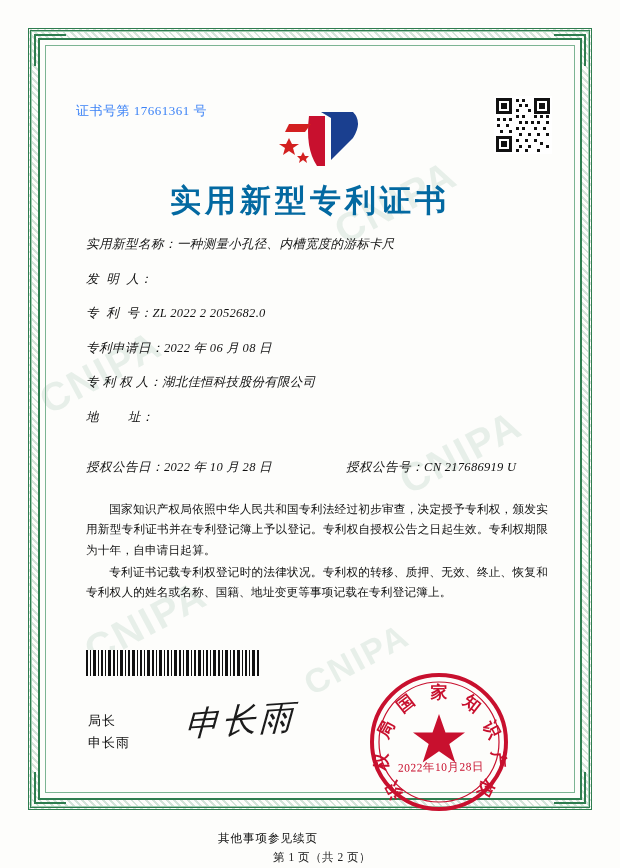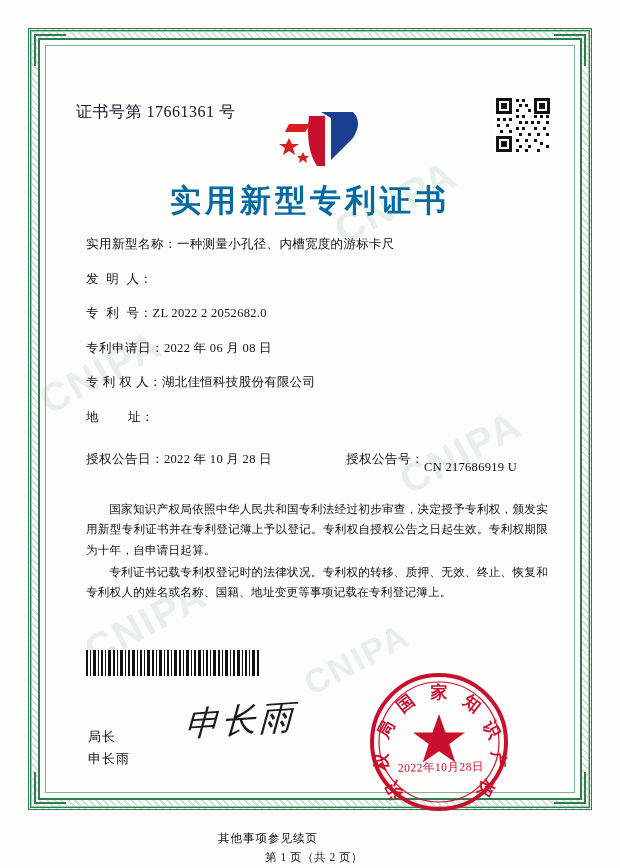--- a/index.html
+++ b/index.html
@@ -83,23 +83,23 @@
   
   .content {
     position: absolute;
     left: 60px; top: 60px;
     width: 500px;
   }
 
   .cert-no {
     position: absolute;
     left: 16px; top: 42px;
-    font-size: 16px;
+    font-size: 13px;
     letter-spacing: 0.5px;
-    color: #0f172a;
+    color: #3b82f6;
   }
 
   
   .logo {
     position: absolute;
     left: 215px; top: 48px;
     width: 90px; height: 62px;
   }
 
   
@@ -125,22 +125,23 @@
   .fields {
     position: absolute;
     left: 26px; top: 178px;
     width: 460px;
     font-size: 12.5px;
     line-height: 1;
     color: #111;
   }
   .row {
     display: flex;
-    align-items: center;
+    align-items: flex-end;
     margin-bottom: 22px;
+    font-style: italic;
   }
   .row .lbl {
     flex: 0 0 auto;
     white-space: pre;
     letter-spacing: 0.5px;
   }
   .row .val {
     flex: 1 1 auto;
     letter-spacing: 0.3px;
   }
@@ -184,21 +185,20 @@
   }
 
   
   .sign-label {
     position: absolute;
     left: 28px; top: 650px;
     font-size: 13px;
     line-height: 22px;
     color: #111;
     letter-spacing: 1px;
-    margin-top: 16px;
   }
   .sign-script {
     position: absolute;
     left: 125px; top: 638px;
     font-family: "DejaVu Serif", serif;
     font-size: 34px;
     font-style: italic;
     color: #1b1b1b;
     transform: rotate(-4deg) skewX(-6deg);
     letter-spacing: 3px;
@@ -218,21 +218,21 @@
     text-align: center;
     font-size: 11.5px;
     color: #c8102e;
     letter-spacing: 0.5px;
     transform: rotate(-1deg);
   }
 
   
   .page-num {
     position: absolute;
-    left: 4px; top: 790px;
+    left: 12px; top: 790px;
     width: 500px;
     text-align: center;
     font-size: 11.5px;
     color: #222;
     letter-spacing: 0.5px;
   }
   .footer-note {
     position: absolute;
     left: 0; bottom: 22px;
     width: 536px;

